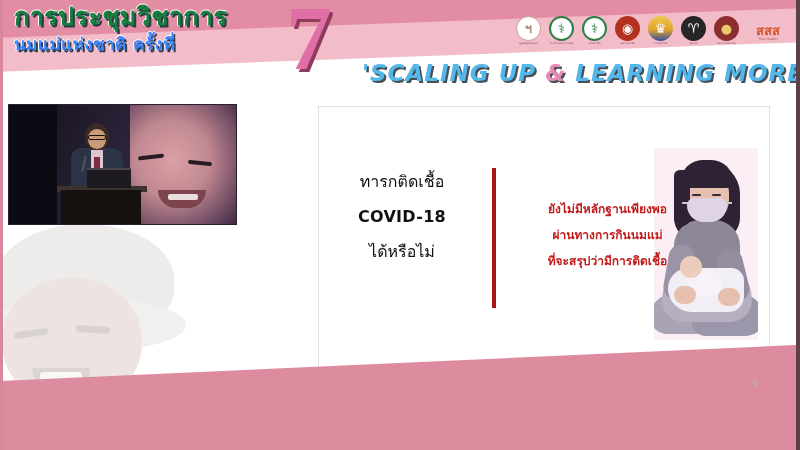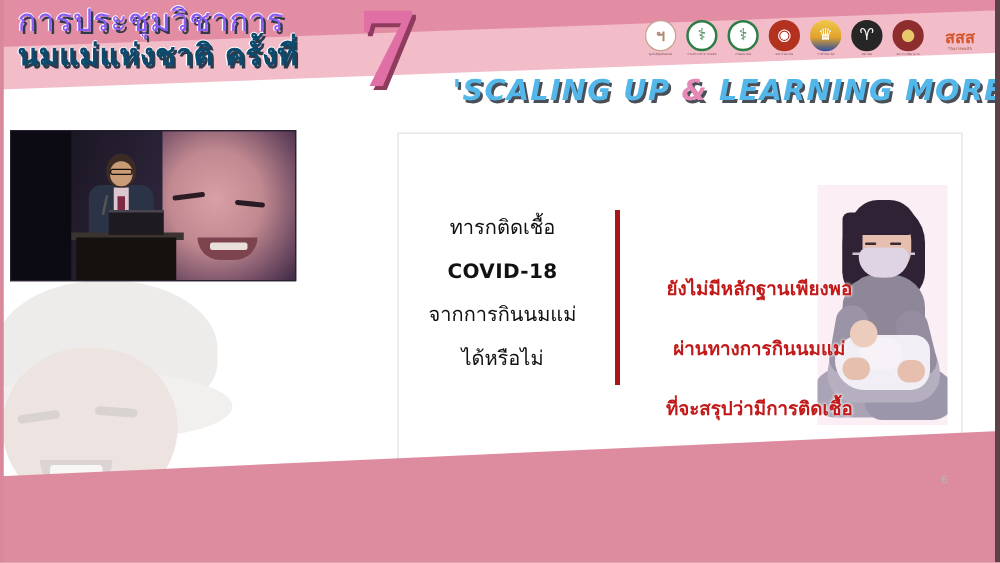--- a/index.html
+++ b/index.html
@@ -54,27 +54,27 @@
     position: absolute; left: 0; top: 0; width: 3px; height: 450px;
     background: #d9889c; z-index: 39;
   }
 
   
   .header { position: absolute; left: 0; top: 0; width: 800px; height: 98px; z-index: 6; }
 
   .title-block { position: absolute; left: 14px; top: 2px; width: 290px; }
 
   .title-line1 {
-    font-size: 25px; font-weight: normal; color: #8b5cf6;
+    font-size: 25px; font-weight: bold; color: #15803d;
     letter-spacing: .5px; line-height: 30px;
     text-shadow: 2px 2px 0 #2f3a4a, -1px 0 0 #ffffff, 0 -1px 0 #ffffff;
     white-space: nowrap;
   }
   .title-line2 {
-    font-size: 24px; font-weight: bold; color: #0c4a6e;
+    font-size: 17px; font-weight: bold; color: #3b82f6;
     letter-spacing: .5px; line-height: 30px; margin-top: -3px;
     text-shadow: 2px 2px 0 #2f3a4a, -1px 0 0 #ffffff, 0 -1px 0 #ffffff;
     white-space: nowrap;
   }
   .title-date {
     font-size: 19px; font-weight: bold; color: #3c3c3c;
     letter-spacing: 1px; margin-top: 2px; padding-left: 58px;
     text-shadow: 1px 1px 0 #ffffff;
     white-space: nowrap;
   }
@@ -210,22 +210,22 @@
   .divider-red {
     position: absolute; left: 492px; top: 168px;
     width: 4px; height: 140px; background: #a81616; z-index: 16;
   }
 
   .answer {
     position: absolute; left: 500px; top: 196px; width: 215px;
     text-align: center; z-index: 18;
     color: #c21a1a; font-weight: bold;
   }
-  .answer .a-line { font-size: 15px; line-height: 26px; white-space: nowrap;
-    text-shadow: 0 0 2px #ffffff, 0 0 3px #ffffff; margin-top: 22px; }
+  .answer .a-line { font-size: 12px; line-height: 26px; white-space: nowrap;
+    text-shadow: 0 0 2px #ffffff, 0 0 3px #ffffff; }
 
   
   .illo {
     position: absolute; left: 654px; top: 148px;
     width: 104px; height: 192px;
     background: #fbeef4; z-index: 15; overflow: hidden;
   }
   .il-leg-l { position: absolute; left: -4px; bottom: 6px; width: 68px; height: 40px;
     background: #a9a3b5; border-radius: 34px 12px 20px 26px; }
   .il-leg-r { position: absolute; right: -6px; bottom: 4px; width: 72px; height: 42px;
@@ -372,21 +372,20 @@
     <div class="vi-glasses"></div>
     <div class="vi-mic"></div>
     <div class="vi-podium-top"></div>
     <div class="vi-laptop"></div>
     <div class="vi-podium"></div>
   </div>
 
   <div class="question">
     <div class="q-line">ทารกติดเชื้อ</div>
     <div class="q-line q-covid">COVID-18</div>
-    <div class="q-line">จากการกินนมแม่</div>
     <div class="q-line">ได้หรือไม่</div>
   </div>
 
   <div class="divider-red"></div>
 
   <div class="illo">
     <div class="il-leg-l"></div>
     <div class="il-leg-r"></div>
     <div class="il-skirt"></div>
     <div class="il-hair-back"></div>

